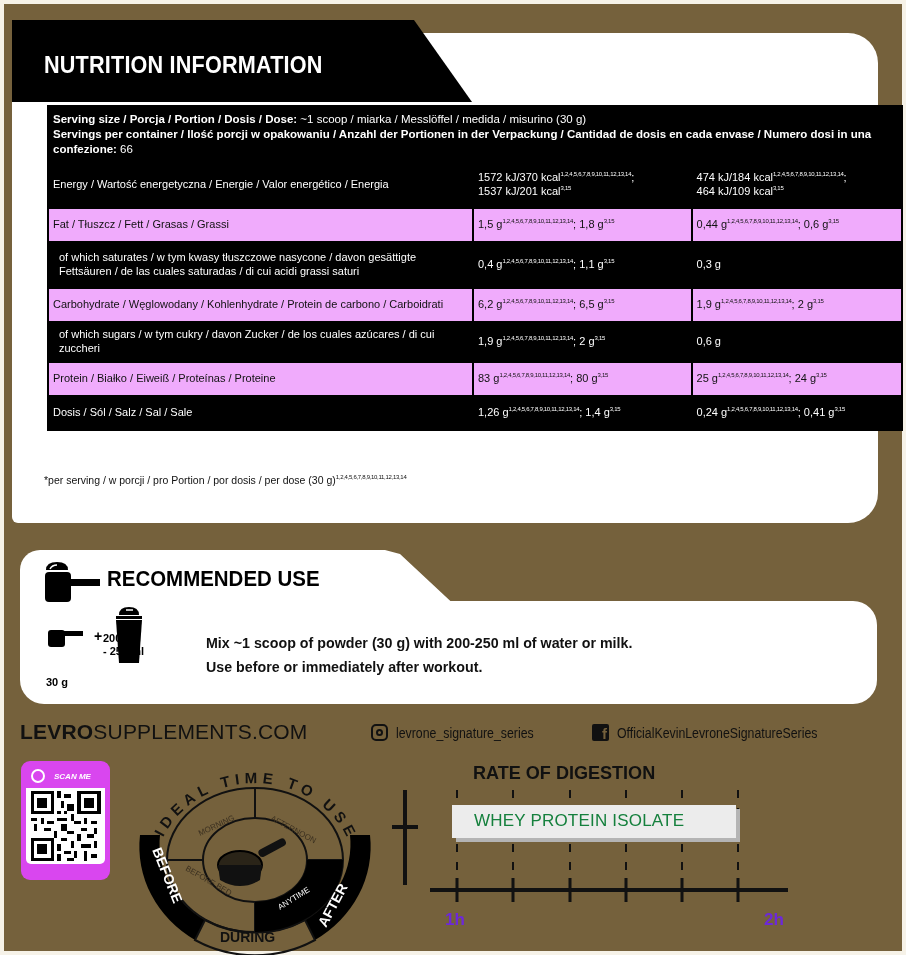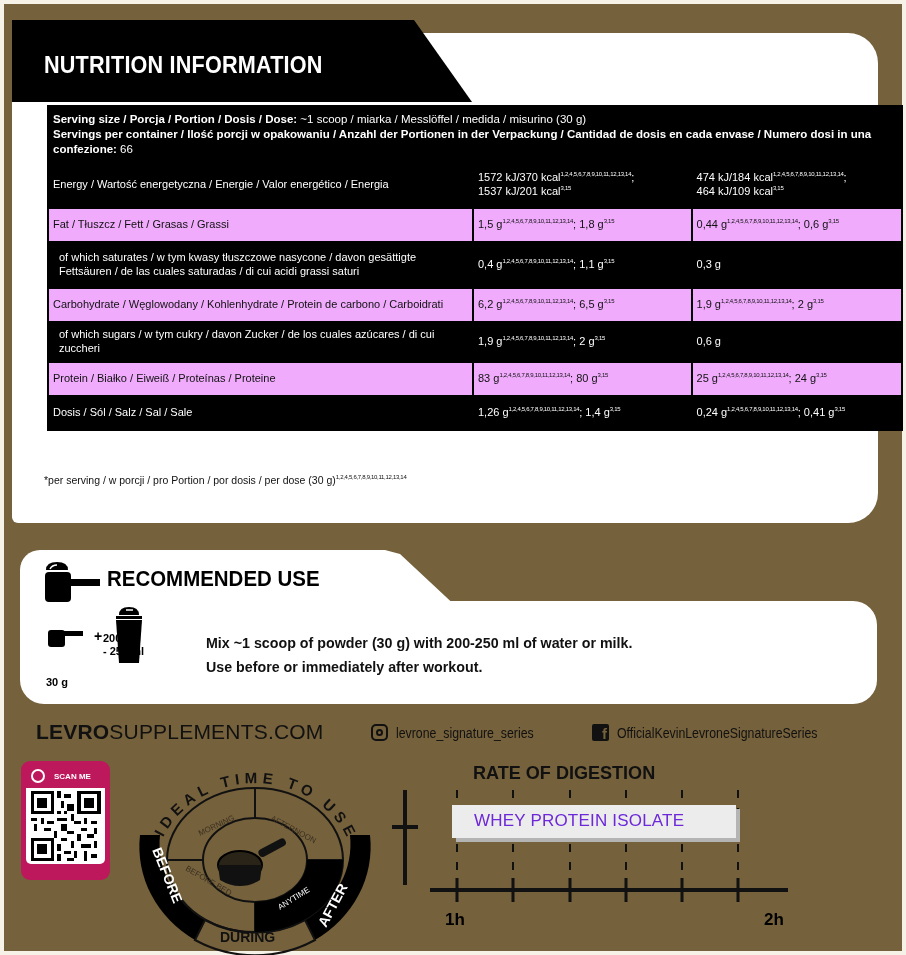--- a/index.html
+++ b/index.html
@@ -66,44 +66,44 @@
     transform: scaleX(0.95); transform-origin: left;
   }
   .lbl-30g { position: absolute; left: 46px; top: 676px; font-size: 11px; font-weight: bold; }
   .lbl-ml { position: absolute; left: 103px; top: 632px; font-size: 11px; font-weight: bold; text-align: left; line-height: 13px; }
   .plus { position: absolute; left: 94px; top: 628px; font-weight: bold; font-size: 14px; }
 
   
   .brand {
     position: absolute; left: 20px; top: 720px; font-size: 21px; color: #111; letter-spacing: 0.2px;
   }
-  .brand b { font-weight: bold; margin-left: 16px; }
+  .brand b { font-weight: bold; }
   .social { position: absolute; top: 725px; font-size: 14px; color: #111; transform: scaleX(0.88); transform-origin: left; }
   .ig-icon { position: absolute; left: 371px; top: 724px; width: 17px; height: 17px; border: 2px solid #111; border-radius: 5px; }
   .ig-icon::after { content: ""; position: absolute; left: 3px; top: 3px; width: 7px; height: 7px; border: 2px solid #111; border-radius: 50%; box-sizing: border-box; }
   .fb-icon { position: absolute; left: 592px; top: 724px; width: 17px; height: 17px; background: #111; border-radius: 2px; color: #75613c; font-weight: bold; font-size: 15px; text-align: right; line-height: 20px; padding-right: 2px; }
 
   
-  .qr { position: absolute; left: 21px; top: 761px; width: 89px; height: 119px; background: #be185d; border-radius: 9px; }
+  .qr { position: absolute; left: 21px; top: 761px; width: 89px; height: 119px; background: #d946ef; border-radius: 9px; font-style: italic; }
   .qr-head { position: absolute; left: 0; top: 4px; width: 89px; height: 22px; color: #fff; font-size: 8px; font-weight: bold; }
   .qr-head span.t { position: absolute; left: 33px; top: 7px; }
   .qr-icon { position: absolute; left: 10px; top: 4px; width: 14px; height: 14px; border: 2px solid #fff; border-radius: 50%; }
   .qr-body { position: absolute; left: 5px; top: 27px; width: 79px; height: 76px; background: #fff; border-radius: 0 0 5px 5px; padding: 3px; }
 
   
   .ideal { position: absolute; left: 130px; top: 750px; width: 250px; height: 205px; }
 
   
   .dig-title { position: absolute; left: 473px; top: 762px; font-weight: bold; font-size: 19px; color: #111; transform: scaleX(0.95); transform-origin: left; }
   .dig-bar {
     position: absolute; left: 452px; top: 805px; width: 284px; height: 33px; background: #ececec;
     box-shadow: 4px 4px 0 #b4b4b4;
   }
-  .dig-bar-label { position: absolute; left: 474px; top: 811px; font-size: 17px; color: #6d28d9; letter-spacing: 0.2px; }
-  .tick-label { position: absolute; font-weight: bold; font-size: 17px; color: #000000; top: 910px; }
+  .dig-bar-label { position: absolute; left: 474px; top: 811px; font-size: 17px; color: #15803d; letter-spacing: 0.2px; }
+  .tick-label { position: absolute; font-weight: bold; font-size: 17px; color: #6d28d9; top: 910px; }
 </style>
 </head>
 <body>
 
 <div class="frame"></div>
 
 <div class="nut-panel"></div>
 <div class="nut-title-bar"></div>
 <div class="nut-title">NUTRITION INFORMATION</div>
 

